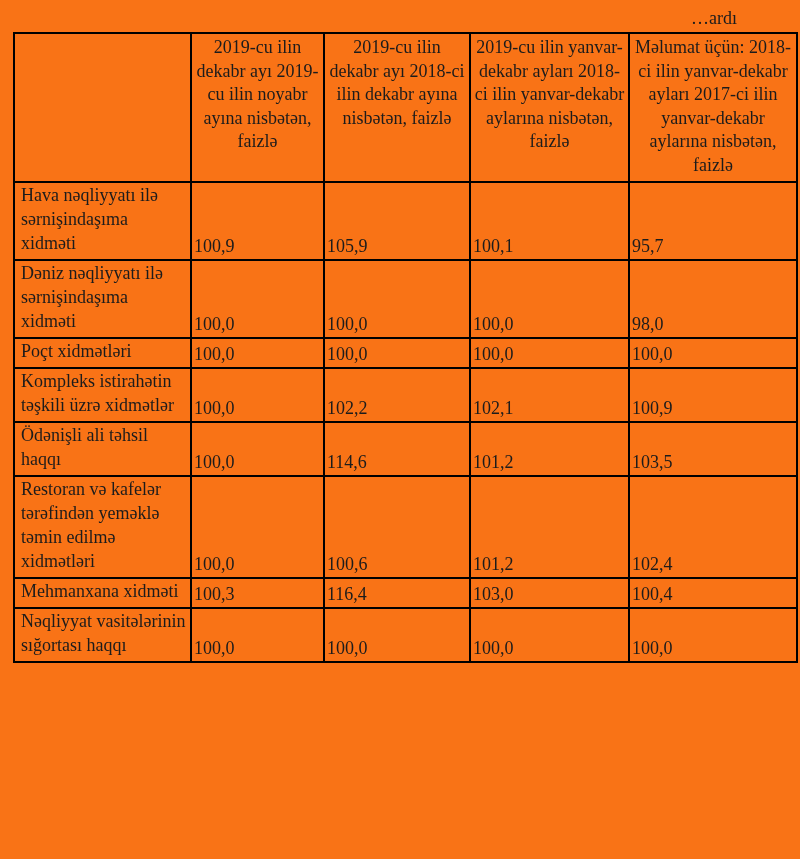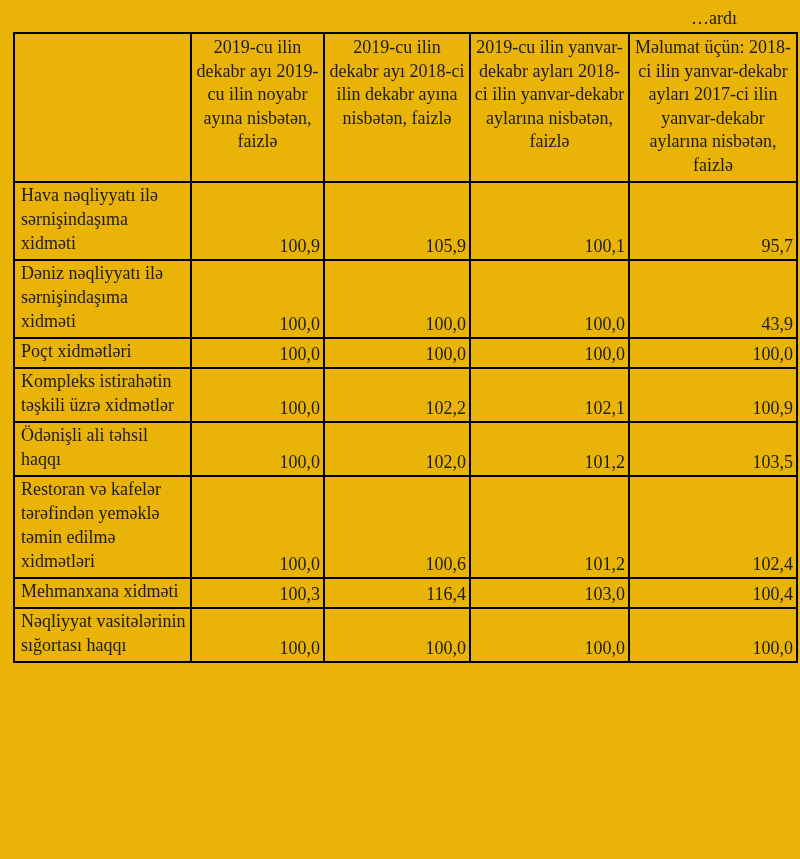--- a/index.html
+++ b/index.html
@@ -2,21 +2,21 @@
 <html><head>
 <meta charset="utf-8">
 <style>
   * { margin: 0; padding: 0; box-sizing: border-box; }
   html, body {
     width: 800px; height: 859px;
     background: #ffffff;
     color: #1c1c1c;
     font-family: "Liberation Serif", "DejaVu Serif", serif;
   }
-  .page { width: 800px; height: 859px; background: #eab308; }
+  .page { width: 800px; height: 859px; background: #f97316; }
   .continuation {
     text-align: right;
     padding: 8px 63px 3px 0;
     font-size: 18px;
     line-height: 21px;
   }
   table.idx {
     border-collapse: collapse;
     table-layout: fixed;
     width: 783px;
@@ -34,21 +34,21 @@
     padding: 2px 3px 4px 3px;
   }
   td.label {
     vertical-align: top;
     text-align: left;
     line-height: 24px;
     padding: 0 4px 4px 6px;
   }
   td.val {
     vertical-align: bottom;
-    text-align: right;
+    text-align: left;
     line-height: 24px;
     padding: 0 3px 1px 2px;
     font-family: Liberation Serif, serif;
   }
   col.c0 { width: 177px; }
   col.c1 { width: 133px; }
   col.c2 { width: 146px; }
   col.c3 { width: 159px; }
   col.c4 { width: 168px; }
 </style>
@@ -82,40 +82,40 @@
         <td class="val">100,9</td>
         <td class="val">105,9</td>
         <td class="val">100,1</td>
         <td class="val">95,7</td>
       </tr>
       <tr>
         <td class="label">Dəniz nəqliyyatı ilə sərnişindaşıma xidməti</td>
         <td class="val">100,0</td>
         <td class="val">100,0</td>
         <td class="val">100,0</td>
-        <td class="val">43,9</td>
+        <td class="val">98,0</td>
       </tr>
       <tr>
         <td class="label">Poçt xidmətləri</td>
         <td class="val">100,0</td>
         <td class="val">100,0</td>
         <td class="val">100,0</td>
         <td class="val">100,0</td>
       </tr>
       <tr>
         <td class="label">Kompleks istirahətin təşkili üzrə xidmətlər</td>
         <td class="val">100,0</td>
         <td class="val">102,2</td>
         <td class="val">102,1</td>
         <td class="val">100,9</td>
       </tr>
       <tr>
         <td class="label">Ödənişli ali təhsil haqqı</td>
         <td class="val">100,0</td>
-        <td class="val">102,0</td>
+        <td class="val">114,6</td>
         <td class="val">101,2</td>
         <td class="val">103,5</td>
       </tr>
       <tr>
         <td class="label">Restoran və kafelər tərəfindən yeməklə təmin edilmə xidmətləri</td>
         <td class="val">100,0</td>
         <td class="val">100,6</td>
         <td class="val">101,2</td>
         <td class="val">102,4</td>
       </tr>

